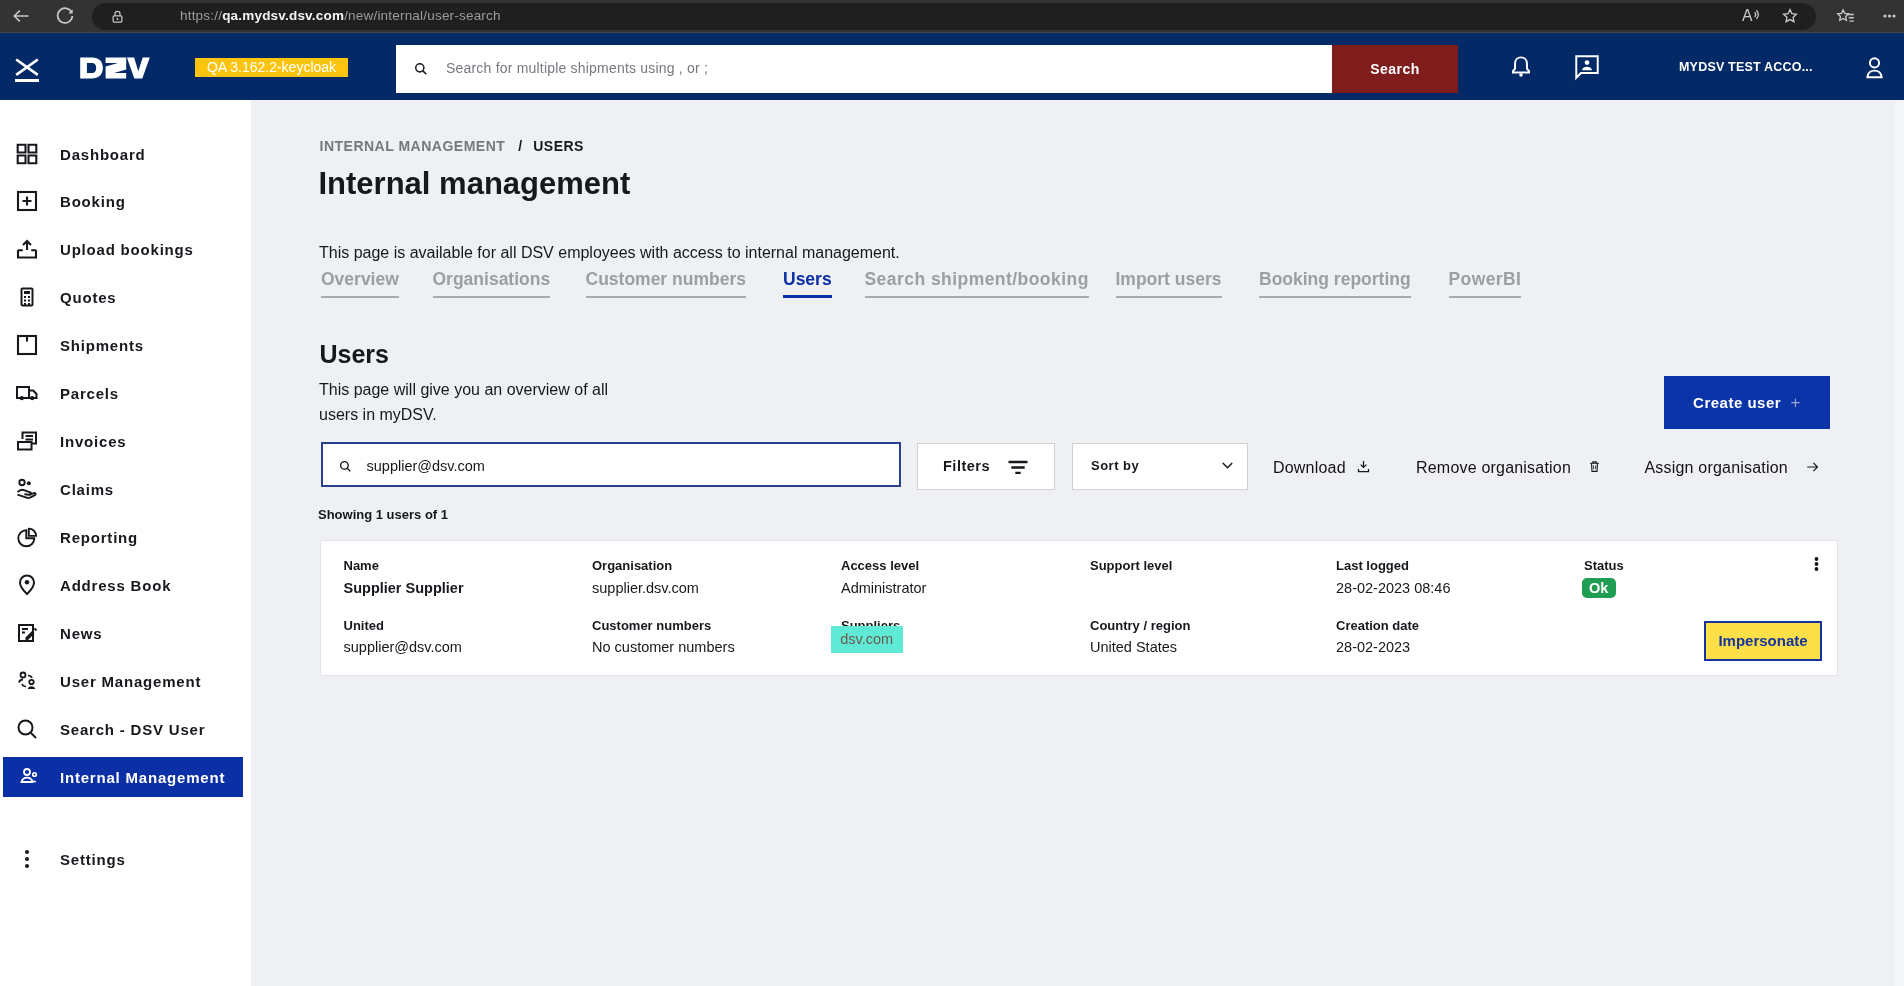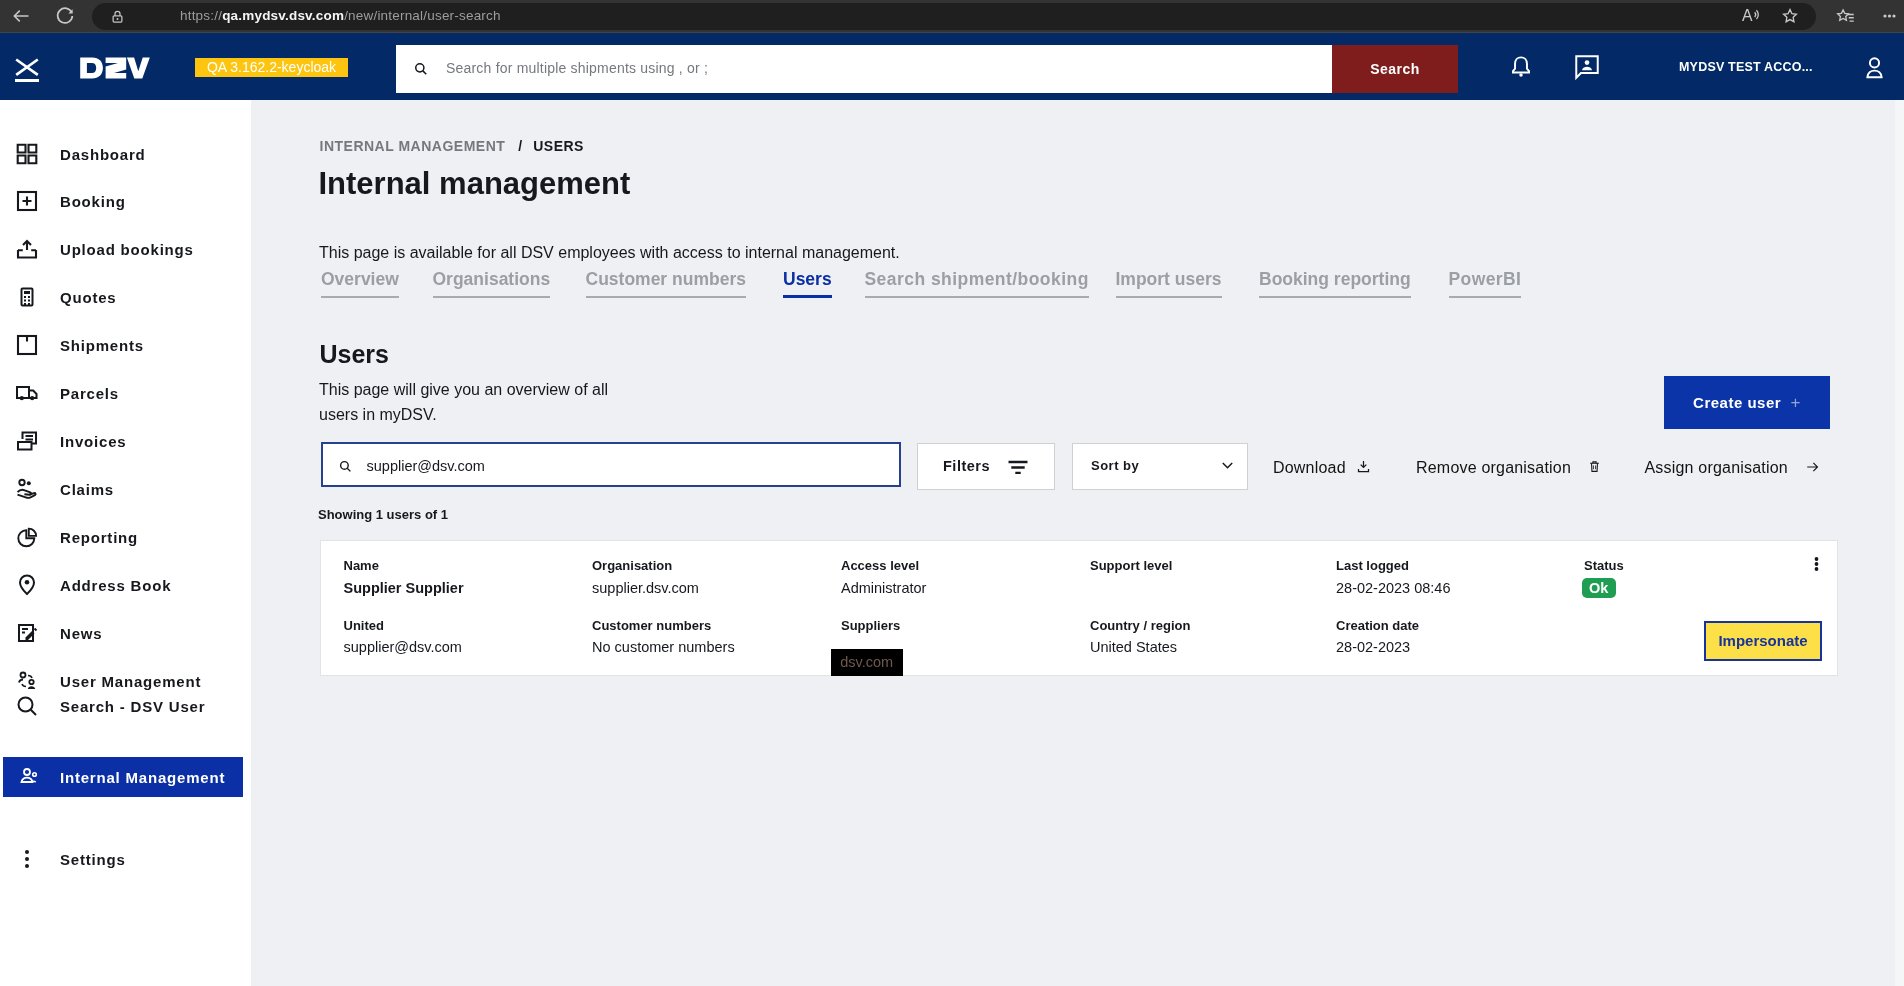--- a/index.html
+++ b/index.html
@@ -52,21 +52,21 @@
   #sortbox { left:1072px; top:443px; width:176px; height:47px; }
   #sortbox span { position:absolute; left:18px; top:14px; font-size:13px; font-weight:bold; letter-spacing:0.5px; color:#16181d; }
   .textbtn { position:absolute; font-size:16px; color:#131313; letter-spacing:0.2px; top:458.5px; white-space:nowrap; }
 
   #showing { left:318px; top:507px; font-size:13px; font-weight:bold; color:#16181d; }
 
   #card { left:320px; top:540px; width:1518px; height:136px; background:#fff; border:1px solid #e2e3e5; }
   .lbl { position:absolute; font-size:13px; font-weight:bold; color:#16181d; white-space:nowrap; }
   .val { position:absolute; font-size:14.5px; color:#16181d; white-space:nowrap; }
   #okbadge { left:1581.5px; top:578px; width:34.5px; height:20px; background:#1f9d52; color:#fff; font-size:14.5px; font-weight:bold; text-align:center; line-height:20px; border-radius:5px; }
-  #suppbadge { left:831px; top:649px; width:71.5px; height:26.5px; background:#000000; color:#6e594e; font-size:14.5px; text-align:center; line-height:27.5px; }
+  #suppbadge { left:831px; top:626px; width:71.5px; height:26.5px; background:#5eead4; color:#6e594e; font-size:14.5px; text-align:center; line-height:27.5px; }
   #impbtn { left:1704px; top:621px; width:118px; height:40px; background:#fde047; border:2px solid #16339e; color:#16339e; font-size:15px; font-weight:bold; text-align:center; line-height:36px; }
   #scrollstrip { left:1895px; top:100px; width:9px; height:886px; background:#f5f6f8; }
 </style>
 </head>
 <body>
 
 <div class="abs" id="chrome"></div>
 <div class="abs" id="urlpill"></div>
 <div class="abs" id="url">https://<b>qa.mydsv.dsv.com</b>/new/internal/user-search</div>
 <svg class="abs" style="left:11px;top:6px" width="20" height="20" viewBox="0 0 24 24">
@@ -228,21 +228,21 @@
     <div class="nav-item" style="top:657px">
       <svg width="24" height="24" viewBox="0 0 24 24">
         <circle cx="8" cy="6" r="2.5" stroke="#16181d" stroke-width="1.8" fill="none"></circle>
         <path d="M4 13.5c.5-2 2-3 4-3" stroke="#16181d" stroke-width="1.8" fill="none"></path>
         <circle cx="16.5" cy="13" r="2.2" stroke="#16181d" stroke-width="1.8" fill="none"></circle>
         <path d="M12.8 20c.4-1.8 1.8-2.8 3.7-2.8 1.9 0 3.3 1 3.7 2.8z" fill="#16181d"></path>
         <path d="M13 6.5c2 0 3.5 1 4 2.5M11 17.5c-2 0-3.5-1-4-2.5" stroke="#16181d" stroke-width="1.6" fill="none"></path>
       </svg>
       <span class="txt">User Management</span>
     </div>
-    <div class="nav-item" style="top:682px">
+    <div class="nav-item" style="top:705px">
       <svg width="24" height="24" viewBox="0 0 24 24">
         <circle cx="10.5" cy="10.5" r="7" stroke="#16181d" stroke-width="2" fill="none"></circle>
         <path d="M15.8 15.8 21 21" stroke="#16181d" stroke-width="2"></path>
       </svg>
       <span class="txt">Search - DSV User</span>
     </div>
     <div class="nav-item active" style="top:757px">
       <svg width="24" height="24" viewBox="0 0 24 24">
         <circle cx="9" cy="7" r="3" stroke="#ffffff" stroke-width="1.8" fill="none"></circle>
         <path d="M3.5 17c.7-2.8 2.8-4.3 5.5-4.3s4.8 1.5 5.5 4.3z" stroke="#ffffff" stroke-width="1.8" fill="none"></path>

